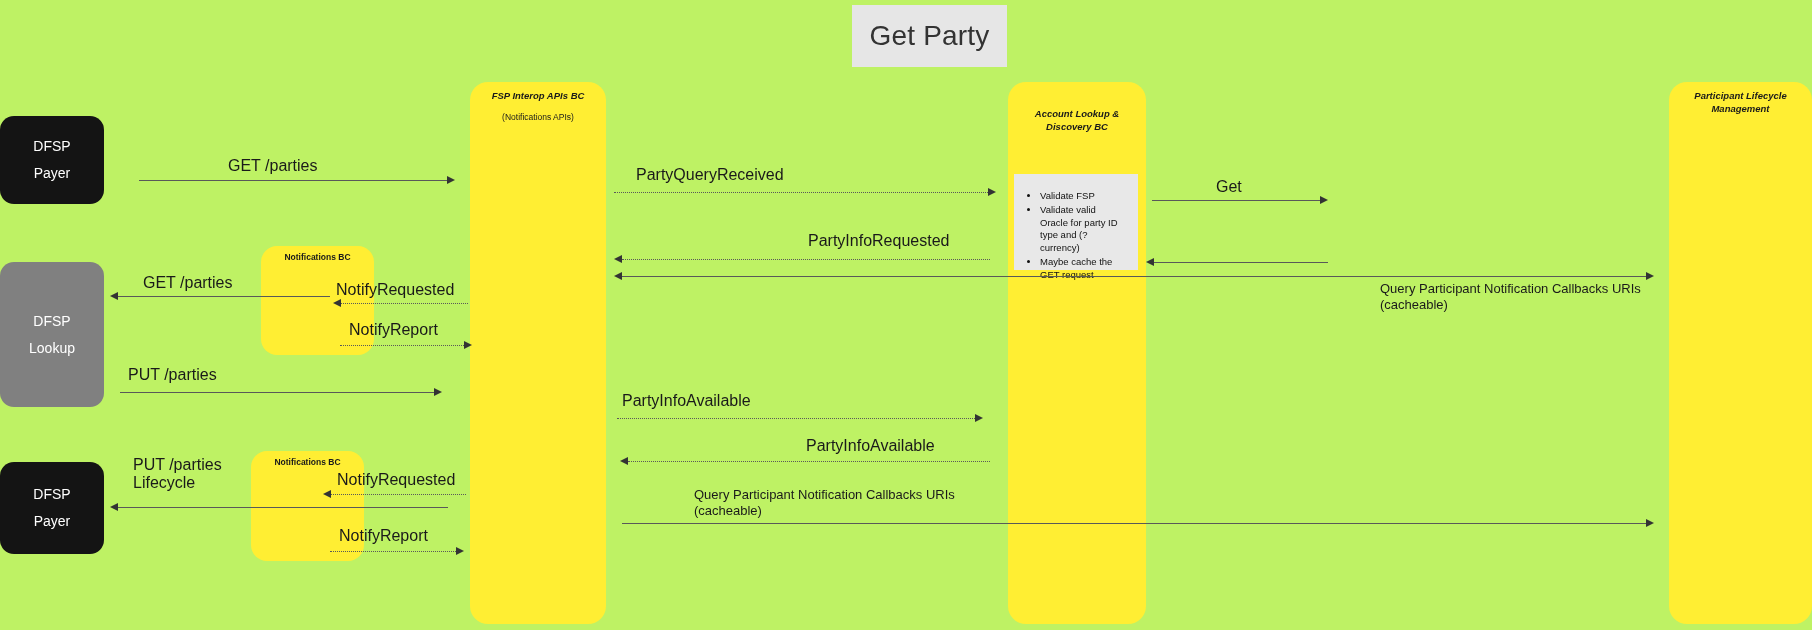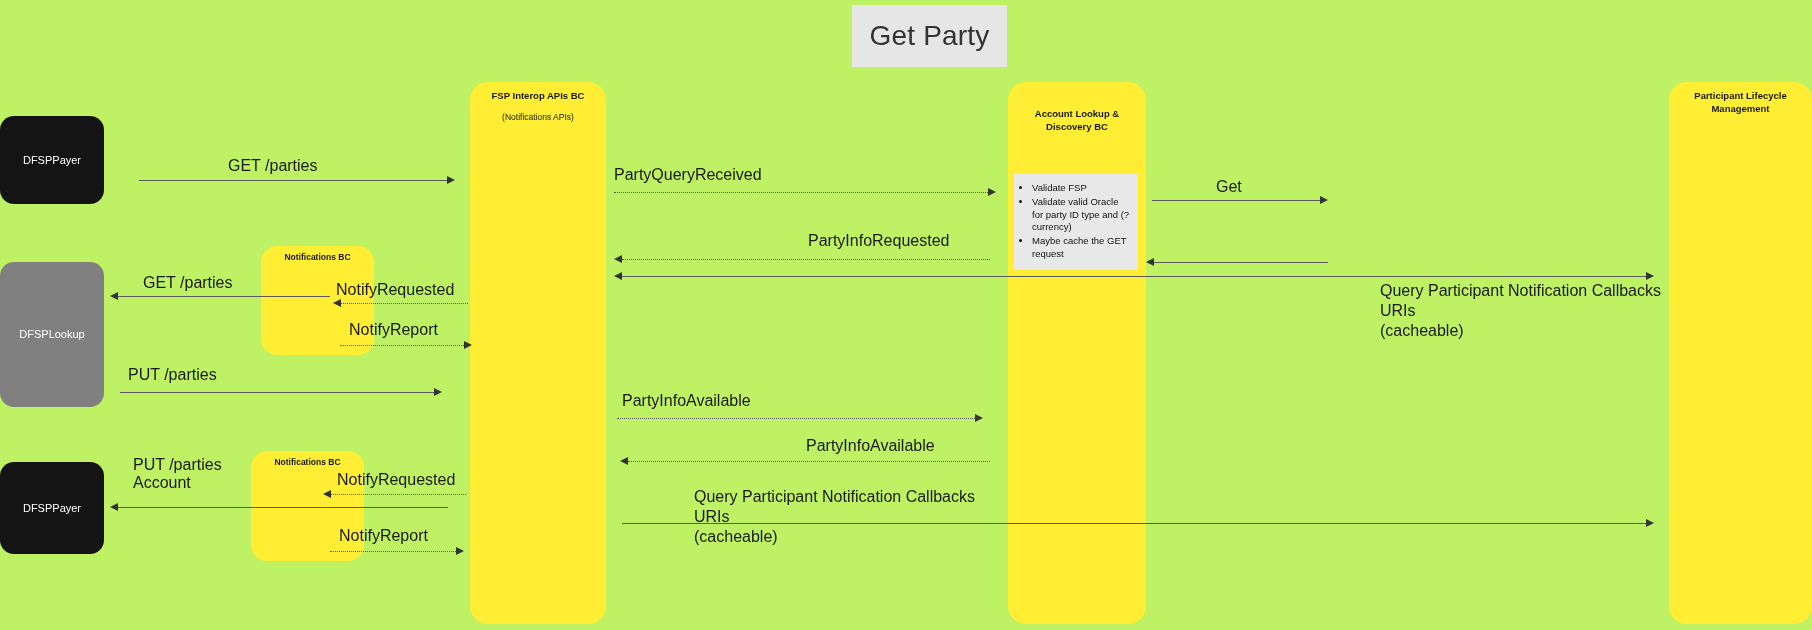--- a/index.html
+++ b/index.html
@@ -32,25 +32,25 @@
     justify-content: center;
     font-size: 28px;
     color: #333333;
     letter-spacing: 0.2px;
   }
 
   
   .actor {
     border-radius: 14px;
     display: flex;
-    flex-direction: row;
+    flex-direction: column;
     align-items: center;
     justify-content: center;
     color: #ffffff;
-    font-size: 11px;
+    font-size: 14px;
     line-height: 1.9;
     text-align: center;
   }
   .actor-dark { background: #141414; }
   .actor-gray { background: #808080; }
 
   .dfsp-payer-top { left: 0px; top: 116px; width: 104px; height: 88px; }
   .dfsp-payee     { left: 0px; top: 262px; width: 104px; height: 145px; }
   .dfsp-payer-bot { left: 0px; top: 462px; width: 104px; height: 92px; }
 
@@ -81,20 +81,21 @@
   }
   .lifeline-label {
     position: absolute;
     left: 0;
     right: 0;
     text-align: center;
     font-size: 9.5px;
     font-weight: bold;
     color: #1a1a1a;
     line-height: 1.35;
+    font-style: italic;
   }
   .lifeline-sub {
     position: absolute;
     left: 0;
     right: 0;
     text-align: center;
     font-size: 8.5px;
     color: #1a1a1a;
   }
 
@@ -121,21 +122,21 @@
   
   .note {
     background: #e8e8e8;
     font-size: 9.5px;
     line-height: 1.35;
     color: #111111;
     padding: 8px 8px 8px 4px;
     box-sizing: border-box;
   }
   .note ul {
-    margin: 0;
+    margin: 8px;
     padding-left: 14px;
     list-style-type: disc;
   }
   .note li { margin-bottom: 1px; }
   .note-1 { left: 1014px; top: 174px; width: 124px; height: 96px; }
   .note-2 { left: 1011px; top: 410px; width: 120px; height: 60px; }
 
   
   .arrow-line {
     position: absolute;
@@ -163,21 +164,21 @@
   
   .msg {
     position: absolute;
     font-size: 16px;
     color: #1a1a1a;
     white-space: nowrap;
     line-height: 1.15;
   }
   .msg-sm {
     position: absolute;
-    font-size: 16px;
+    font-size: 13px;
     color: #1a1a1a;
     line-height: 1.25;
   }
 </style>
 </head>
 <body>
 
 <div id="canvas">
 
   <div class="abs title-box">Get Party</div>
@@ -220,21 +221,21 @@
       <li>Validate valid Oracle for party ID type and (?currency)</li>
       <li>Maybe cache the GET request</li>
     </ul>
   </div>
 
 
   <div class="abs msg" style="left:228px; top:157px;">GET /parties</div>
   <div class="abs arrow-line" style="left:139px; top:180px; width:310px;"></div>
   <div class="abs arrow-head right" style="left:447px; top:176px;"></div>
 
-  <div class="abs msg" style="left:614px; top:166px;">PartyQueryReceived</div>
+  <div class="abs msg" style="left:636px; top:166px;">PartyQueryReceived</div>
   <div class="abs arrow-line dotted" style="left:614px; top:192px; width:376px;"></div>
   <div class="abs arrow-head right" style="left:988px; top:188px;"></div>
 
   <div class="abs msg" style="left:1216px; top:178px;">Get</div>
   <div class="abs arrow-line" style="left:1152px; top:200px; width:170px;"></div>
   <div class="abs arrow-head right" style="left:1320px; top:196px;"></div>
 
   <div class="abs msg" style="left:808px; top:232px;">PartyInfoRequested</div>
   <div class="abs arrow-line dotted" style="left:622px; top:259px; width:368px;"></div>
   <div class="abs arrow-head left" style="left:614px; top:255px;"></div>
@@ -276,21 +277,21 @@
 
   <div class="abs msg-sm" style="left:694px; top:487px; width:300px;">
     <div>Query Participant Notification Callbacks URIs</div>
     <div>(cacheable)</div>
   </div>
   <div class="abs arrow-line" style="left:622px; top:523px; width:1030px;"></div>
   <div class="abs arrow-head right" style="left:1646px; top:519px;"></div>
 
   <div class="abs msg" style="left:133px; top:456px;">
     <div>PUT /parties</div>
-    <div>Account</div>
+    <div>Lifecycle</div>
   </div>
   <div class="abs arrow-line" style="left:118px; top:507px; width:330px;"></div>
   <div class="abs arrow-head left" style="left:110px; top:503px;"></div>
 
   <div class="abs msg" style="left:337px; top:471px;">NotifyRequested</div>
   <div class="abs arrow-line dotted" style="left:330px; top:494px; width:136px;"></div>
   <div class="abs arrow-head left" style="left:323px; top:490px;"></div>
 
   <div class="abs msg" style="left:339px; top:527px;">NotifyReport</div>
   <div class="abs arrow-line dotted" style="left:330px; top:551px; width:128px;"></div>

